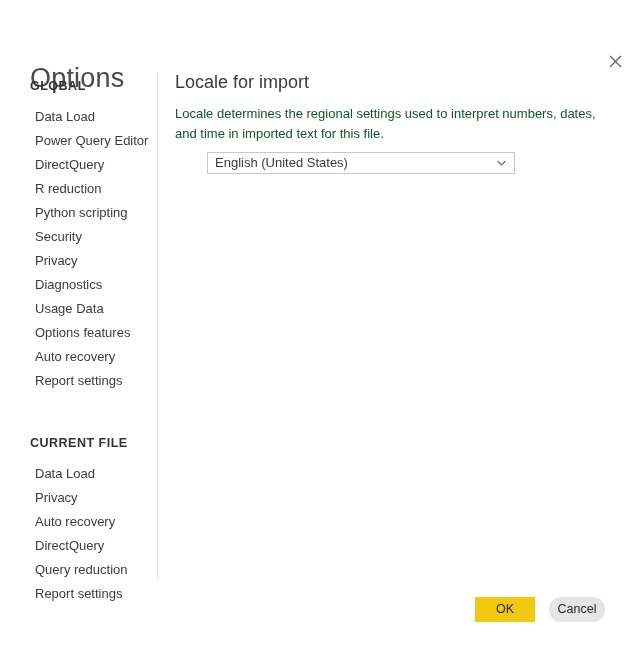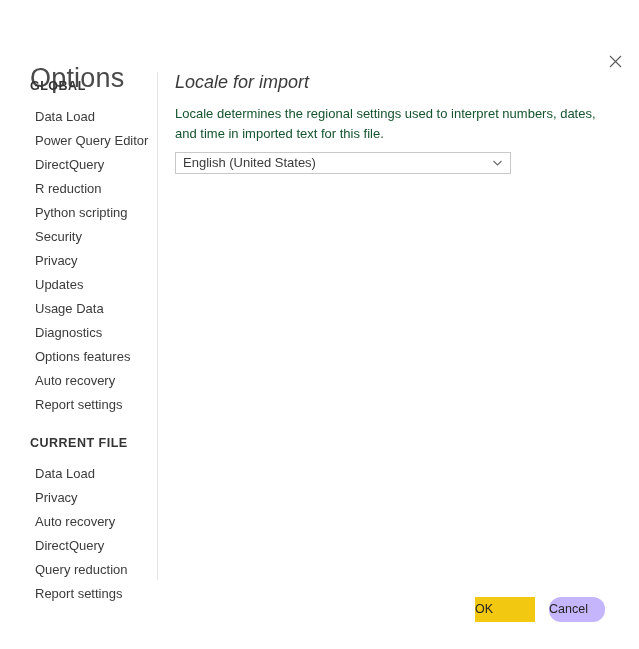--- a/index.html
+++ b/index.html
@@ -121,37 +121,37 @@
     left: 175px;
     top: 70px;
     width: 445px;
   }
   #content-heading {
     font-size: 18px;
     font-weight: 400;
     color: #3b3b3b;
     line-height: 24px;
     margin: 0 0 10px 0;
-    font-style: italic;
   }
   #content-description {
     font-size: 13px;
     color: #14532d;
     line-height: 20px;
     width: 440px;
     margin: 0 0 8px 0;
   }
   #locale-select {
     position: relative;
-    width: 336px;
+    width: 308px;
     height: 22px;
     border: 1px solid #c8c8c8;
     background: #ffffff;
     cursor: pointer;
     box-sizing: border-box;
+    margin-left: 32px;
   }
   #locale-select-value {
     position: absolute;
     left: 7px;
     top: 0;
     line-height: 20px;
     font-size: 13px;
     color: #3b3b3b;
     white-space: nowrap;
   }
@@ -175,31 +175,31 @@
   .dlg-button {
     position: absolute;
     height: 25px;
     font-size: 12.5px;
     font-family: "Liberation Sans", sans-serif;
     color: #252423;
     border: none;
     cursor: pointer;
     padding: 0;
     line-height: 25px;
-    text-align: left;
+    text-align: center;
   }
   #ok-button {
     left: 475px;
     width: 60px;
     background: #f2c811;
   }
   #cancel-button {
     left: 549px;
     width: 56px;
-    background: #c4b5fd;
+    background: #e5e5e5;
     border-radius: 12px;
   }
 </style>
 </head>
 <body>
 
 <div id="dialog">
 
   <div id="titlebar">
     <div id="page-title">Options</div>
@@ -215,23 +215,22 @@
 
     <div class="section-header" style="top:11px;">GLOBAL</div>
     <div class="nav-list" style="top:37px;">
       <div class="nav-item">Data Load</div>
       <div class="nav-item">Power Query Editor</div>
       <div class="nav-item">DirectQuery</div>
       <div class="nav-item">R reduction</div>
       <div class="nav-item">Python scripting</div>
       <div class="nav-item">Security</div>
       <div class="nav-item">Privacy</div>
-      <div class="nav-item">Updates</div>
+      <div class="nav-item">Diagnostics</div>
       <div class="nav-item">Usage Data</div>
-      <div class="nav-item">Diagnostics</div>
       <div class="nav-item">Options features</div>
       <div class="nav-item">Auto recovery</div>
       <div class="nav-item">Report settings</div>
     </div>
 
     <div class="section-header" style="top:368px;">CURRENT FILE</div>
     <div class="nav-list" style="top:394px;">
       <div class="nav-item">Data Load</div>
       <div class="nav-item">Privacy</div>
       <div class="nav-item">Auto recovery</div>

